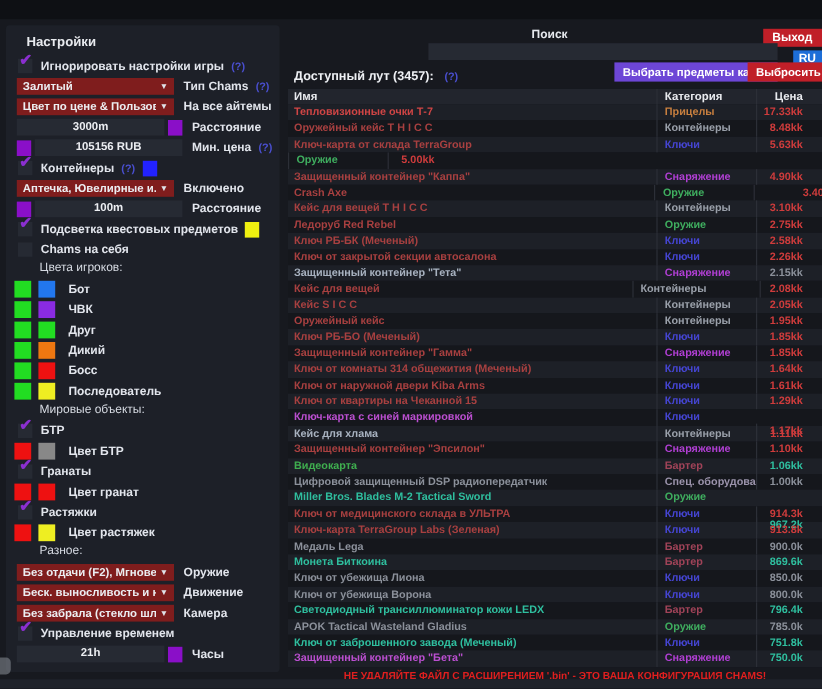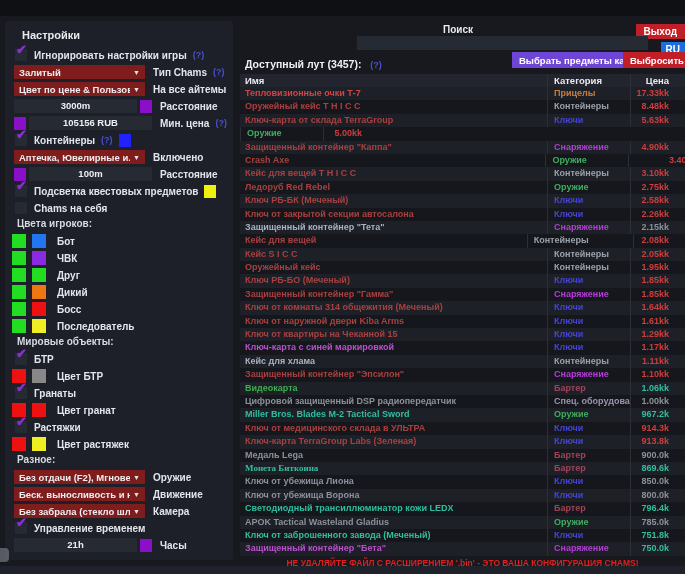--- a/index.html
+++ b/index.html
@@ -37,32 +37,32 @@
   .selectbox { width:131px; height:14px; background:#7f1d1d; display:flex; align-items:center;
                justify-content:space-between; padding:0 5px; flex:none; overflow:hidden; }
   .selectbox .sel-val { color:#eceef2; font-size:9.5px; font-weight:bold; overflow:hidden; white-space:nowrap; }
   .selectbox .arrow { color:#dfe3ea; font-size:7px; margin-left:3px; flex:none; }
   .inputbox { width:123px; height:14px; background:#262a33; color:#eceef2; text-align:center;
               font-size:9.5px; font-weight:bold; line-height:14px; flex:none; overflow:hidden; }
   .swatch { width:12px; height:13px; flex:none; }
   .swatch.left { margin-right:3px; }
   .swatch.right { margin-left:3px; }
   .swatch.inline { margin-left:6px; }
-  .section-label { color:#d6dae2; font-size:10px; font-weight:bold; margin:3px 0 4px 12px; height:12px; }
+  .section-label { color:#d6dae2; font-size:10px; font-weight:normal; margin:3px 0 4px 28px; height:12px; }
   .pair-row { display:flex; align-items:center; height:14px; margin:0 0 3px 7px; }
   .pair-sq { width:14px; height:14px; flex:none; }
   .pair-sq.second { margin-left:6px; }
   .pair-label { margin-left:11px; color:#e2e5ec; font-size:10px; font-weight:bold; }
 
   
   .loot-header { position:absolute; top:58px; left:245px; color:#eef0f4; font-size:10.5px; font-weight:bold; }
   .loot-header .help-mark { font-size:9px; }
 
   .table { position:absolute; left:240px; top:74px; width:445px; height:482px; overflow:hidden; }
-  .trow { display:flex; width:445px; height:13.4px; align-items:flex-end; }
+  .trow { display:flex; width:445px; height:13.4px; align-items:center; }
   .thead-row { height:13px; background:#22252d; }
   .cell { overflow:hidden; white-space:nowrap; font-size:9px; font-weight:bold; line-height:13.4px; height:100%; }
   .cell.c-name  { width:307px; padding-left:5px; }
   .cell.c-cat   { width:83px; padding-left:6px; border-left:1px solid #2c2f37; }
   .cell.c-price { width:55px; padding-right:16px; text-align:right; border-left:1px solid #2c2f37; }
   .thead-row .cell { color:#e8eaee; font-size:9.5px; }
   .trow.odd  { background:#1d2027; }
   .trow.even { background:#15171c; }
 
   .warnbar { position:absolute; top:557px; left:240px; width:445px; height:11px;
@@ -396,21 +396,21 @@
           <div class="cell c-name" style="color: rgb(168, 64, 64);">Ключ-карта TerraGroup Labs (Зеленая)</div>
           <div class="cell c-cat" style="color: rgb(69, 69, 210);">Ключи</div>
           <div class="cell c-price" style="color: rgb(207, 60, 60);">913.8k</div>
         </div>
         <div class="trow even">
           <div class="cell c-name" style="color: rgb(139, 144, 154);">Медаль Lega</div>
           <div class="cell c-cat" style="color: rgb(160, 67, 88);">Бартер</div>
           <div class="cell c-price" style="color: rgb(139, 144, 154);">900.0k</div>
         </div>
         <div class="trow odd">
-          <div class="cell c-name" style="color: rgb(47, 191, 159); font-family: Liberation Serif, serif;">Монета Биткоина</div>
+          <div class="cell c-name" style="color: rgb(47, 191, 159);">Монета Биткоина</div>
           <div class="cell c-cat" style="color: rgb(160, 67, 88);">Бартер</div>
           <div class="cell c-price" style="color: rgb(47, 191, 159);">869.6k</div>
         </div>
         <div class="trow even">
           <div class="cell c-name" style="color: rgb(139, 144, 154);">Ключ от убежища Лиона</div>
           <div class="cell c-cat" style="color: rgb(69, 69, 210);">Ключи</div>
           <div class="cell c-price" style="color: rgb(139, 144, 154);">850.0k</div>
         </div>
         <div class="trow odd">
           <div class="cell c-name" style="color: rgb(139, 144, 154);">Ключ от убежища Ворона</div>

